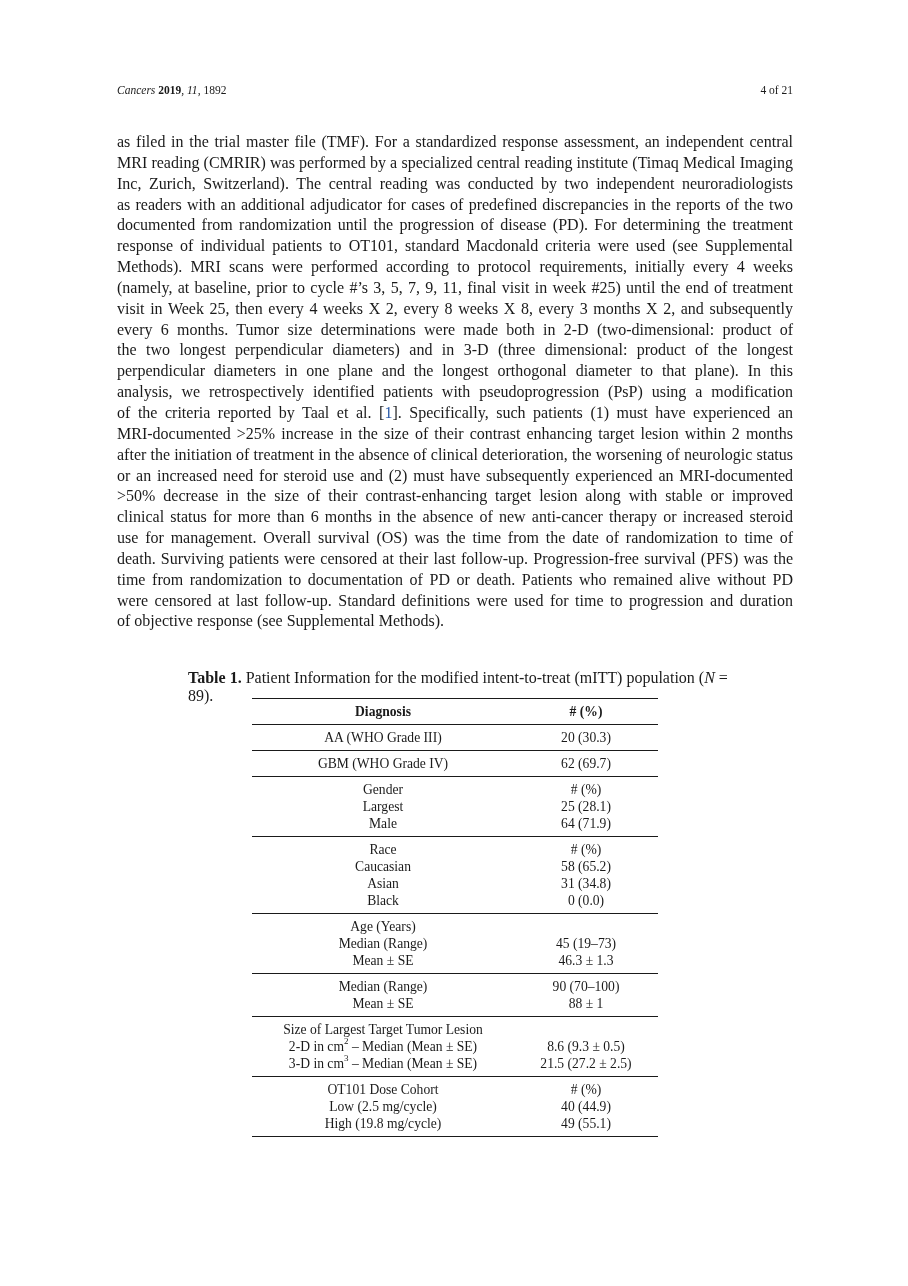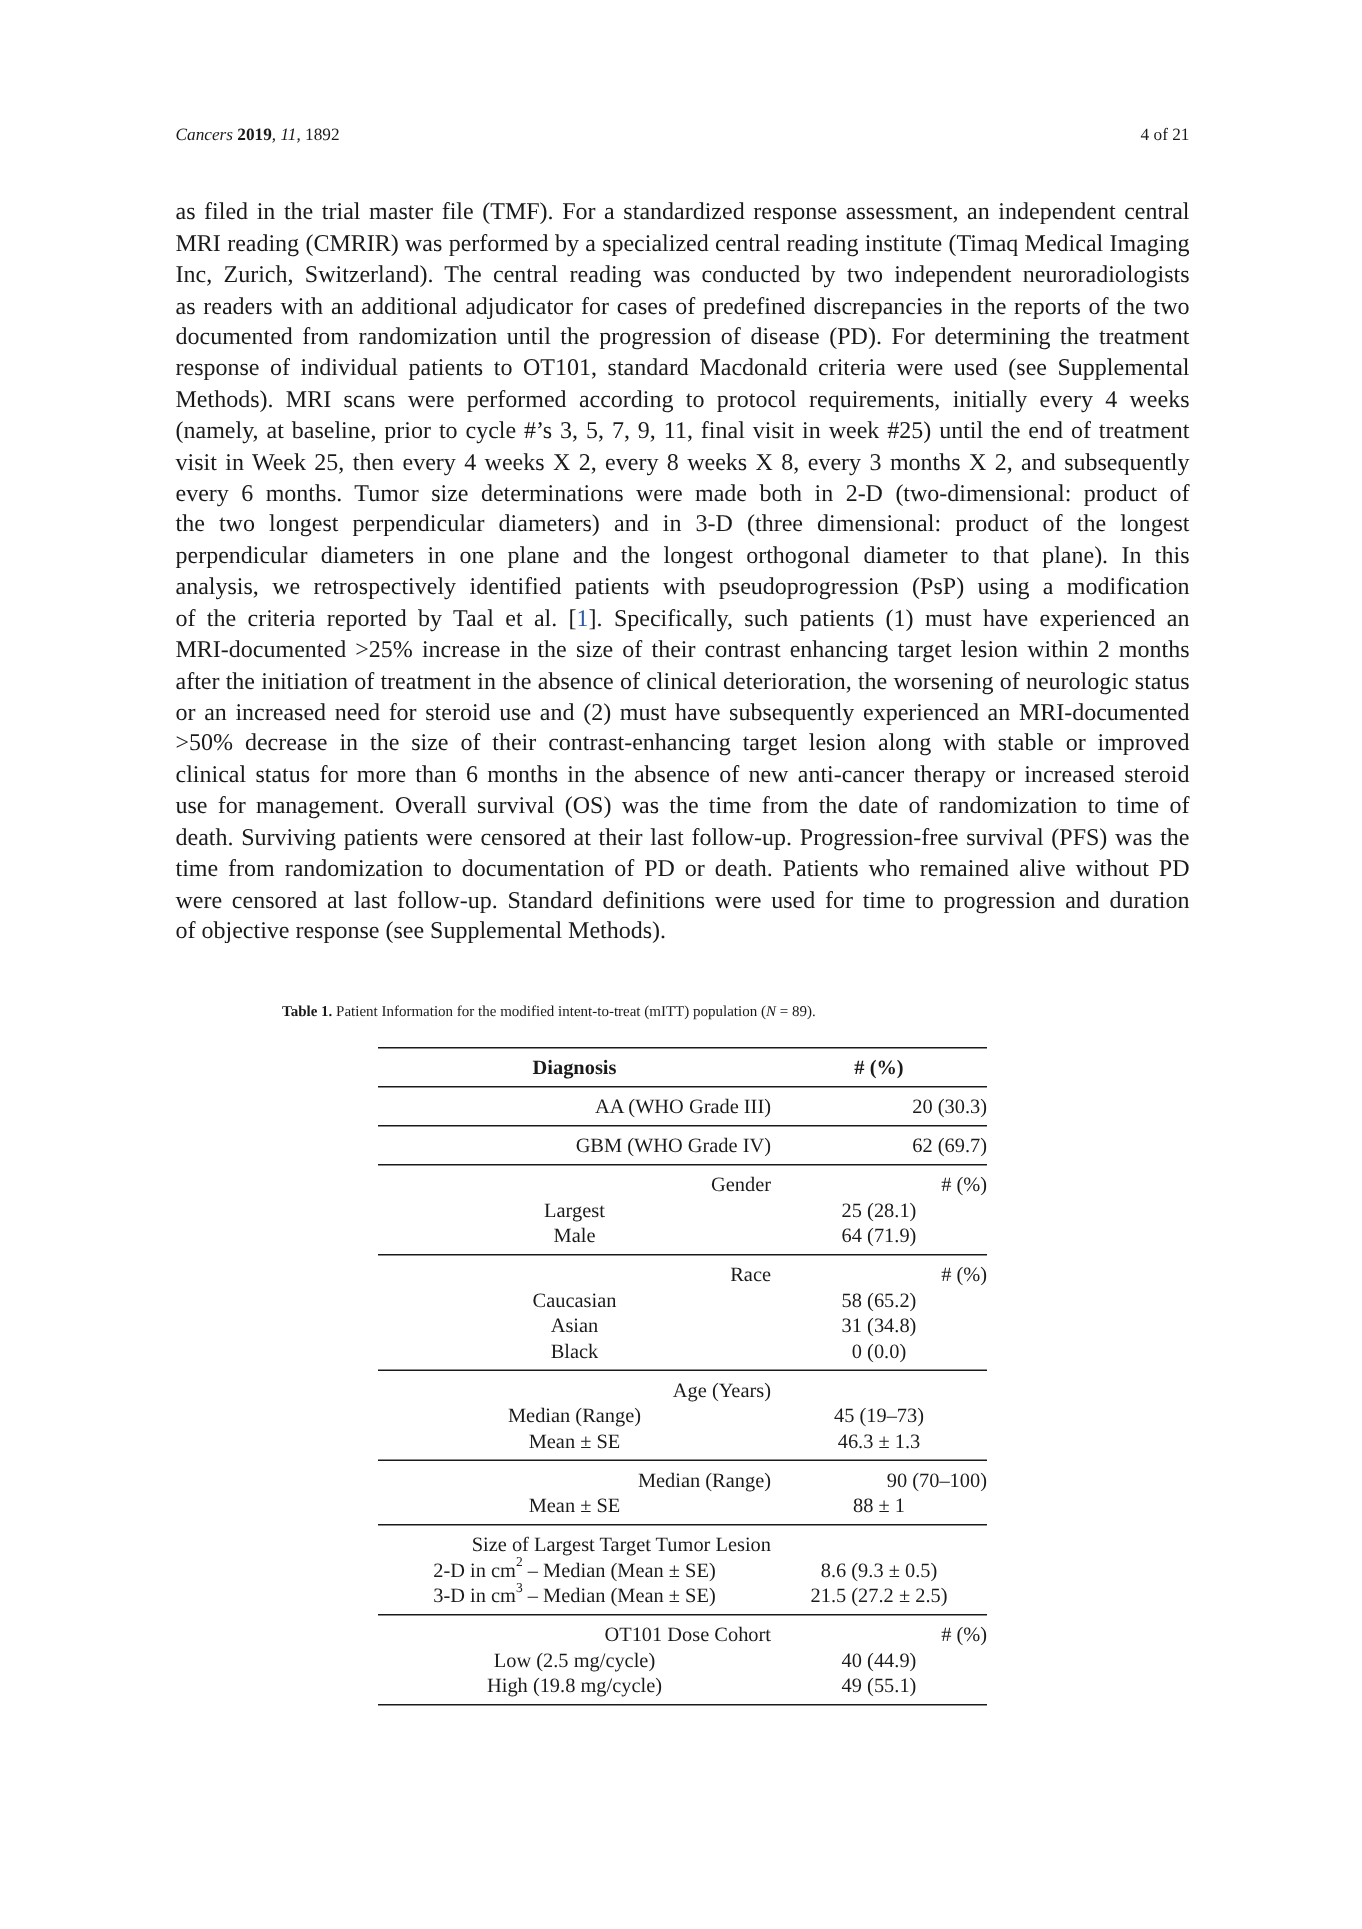--- a/index.html
+++ b/index.html
@@ -46,21 +46,21 @@
       text-align-last: left;
     }
     .ref-link {
       color: #2a5aa8;
     }
     .caption {
       position: absolute;
       left: 188px;
       top: 669px;
       width: 560px;
-      font-size: 10px;
+      font-size: 16px;
     }
     .caption .label { font-weight: bold; }
     .caption .ital { font-style: italic; }
     table.t1 {
       position: absolute;
       left: 252px;
       top: 698px;
       width: 406px;
       border-collapse: collapse;
       font-size: 13.6px;
@@ -75,21 +75,21 @@
       font-weight: bold;
       padding: 4px 0 4px 0;
     }
     table.t1 thead tr {
       border-top: 1.3px solid #1a1a1a;
       border-bottom: 1px solid #1a1a1a;
     }
     table.t1 tbody.group {
       border-bottom: 1px solid #1a1a1a;
     }
-    table.t1 tbody.group tr:first-child td { padding-top: 4px; text-align: right; }
+    table.t1 tbody.group tr:first-child td { padding-top: 4px; }
     table.t1 tbody.group tr:last-child td { padding-bottom: 4px; }
     table.t1 tbody.group.last {
       border-bottom: 1.3px solid #1a1a1a;
     }
     table.t1 td.c1 { width: 262px; }
     table.t1 td.c2 { width: 144px; }
     sup { font-size: 9px; line-height: 0; position: relative; top: -1px; }
   </style>
 </head>
 <body>

